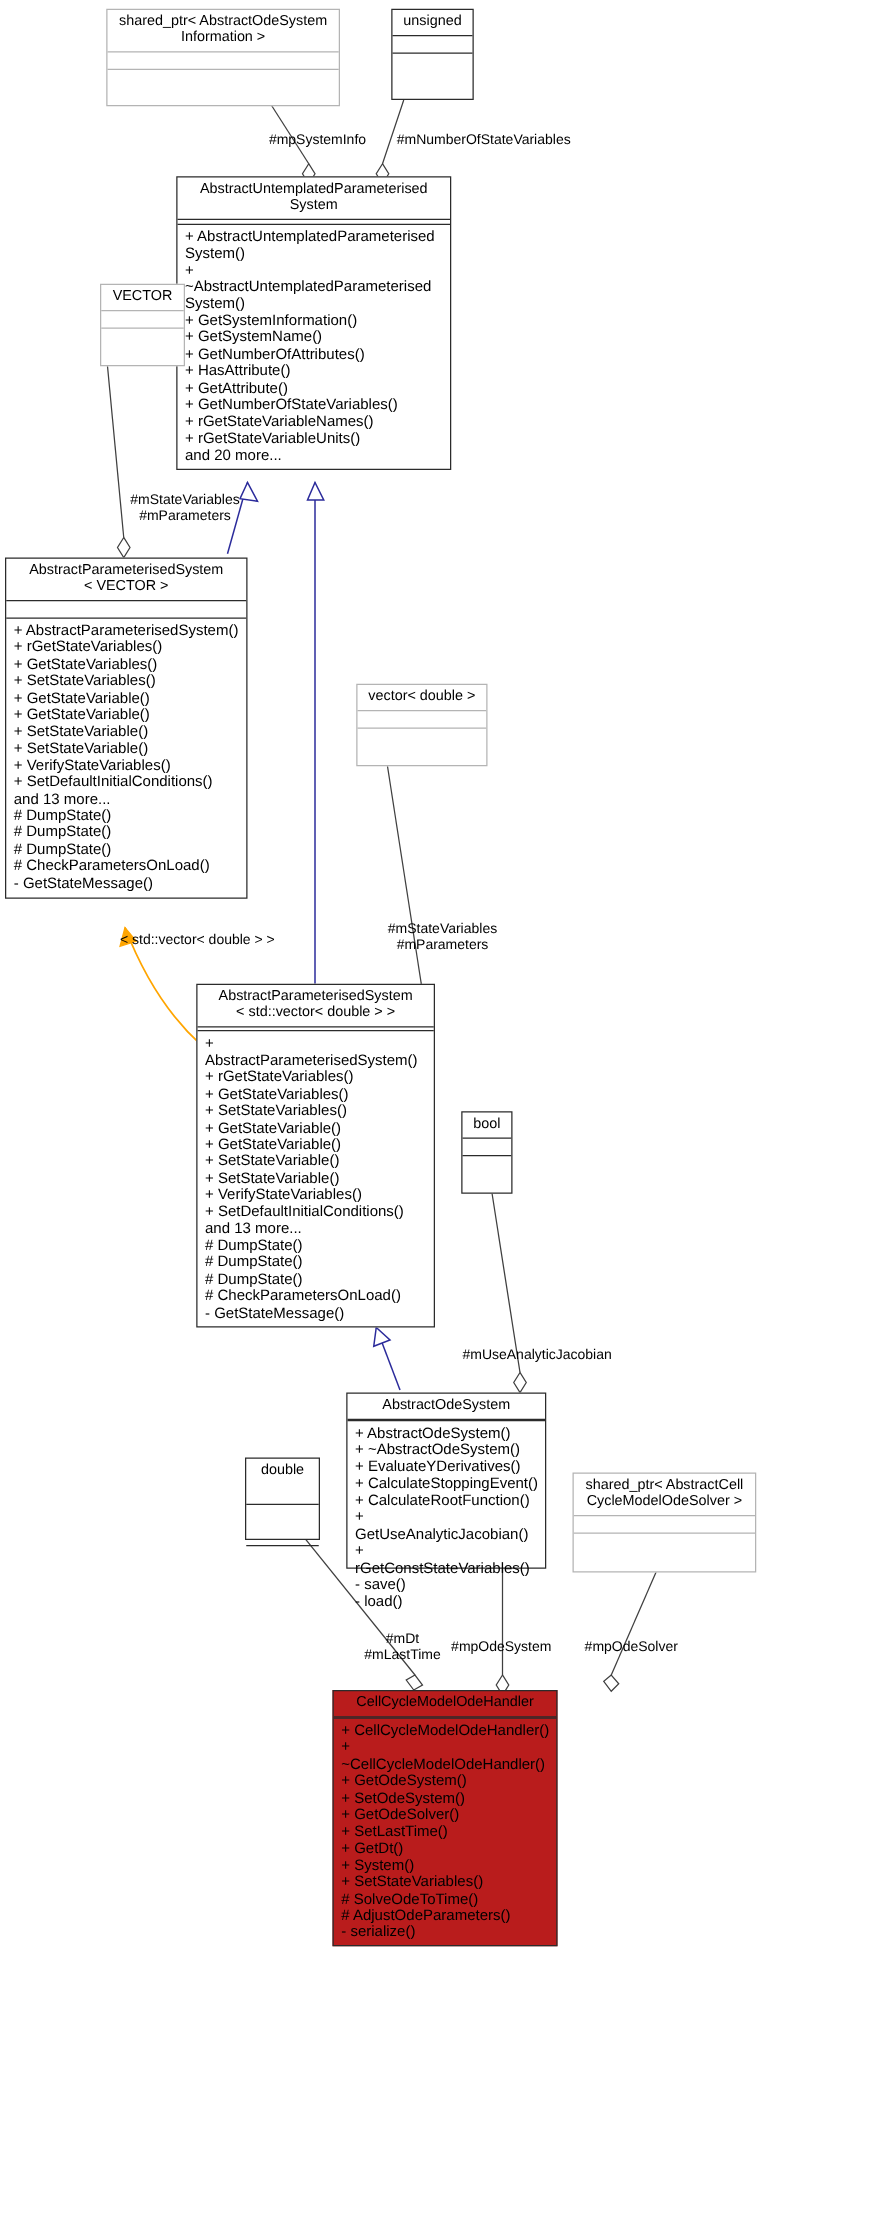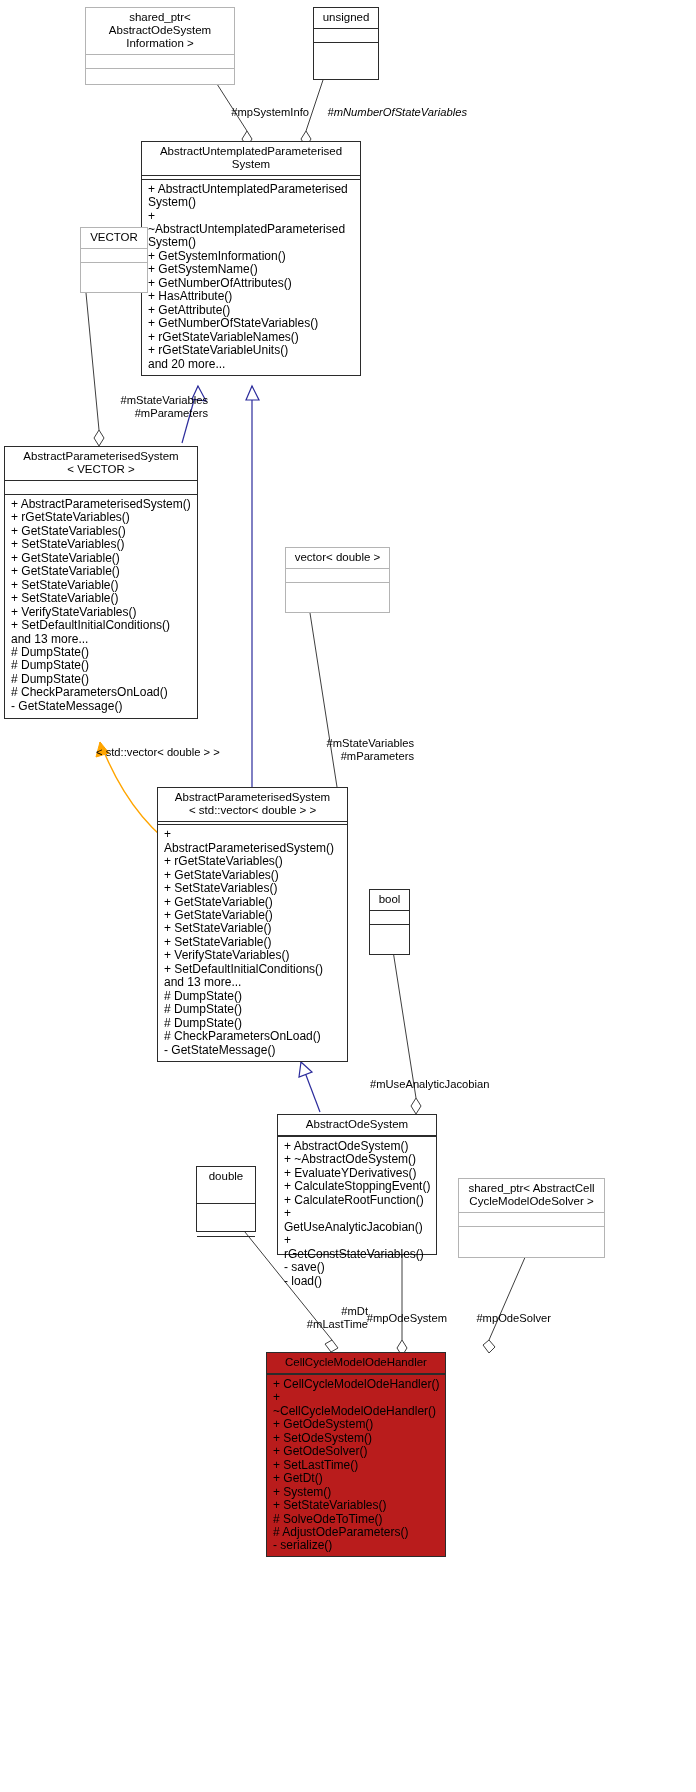--- a/index.html
+++ b/index.html
@@ -67,21 +67,21 @@
     color: #000000;
   }
   .node .members .m {
     white-space: pre-wrap;
   }
   .edge-label {
     position: absolute;
     font-size: 11.2px;
     color: #000000;
     line-height: 13px;
-    text-align: right;
+    text-align: center;
     white-space: pre-line;
   }
 </style>
 </head>
 <body>
 
 <div id="diagram-root">
 
   <svg class="edges" viewBox="0 0 696 1792">
 
@@ -115,39 +115,39 @@
     <path d="M 224,1206 L 332,1340" stroke="#3f3f3f" stroke-width="1" fill="none"></path>
     <polygon points="332,1340 325,1344 331,1352 338,1348" fill="#ffffff" stroke="#3f3f3f" stroke-width="1"></polygon>
 
     <path d="M 402,1255 L 402,1340" stroke="#3f3f3f" stroke-width="1" fill="none"></path>
     <polygon points="402,1340 397,1348 402,1356 407,1348" fill="#ffffff" stroke="#3f3f3f" stroke-width="1"></polygon>
 
     <path d="M 533,1239 L 489,1340" stroke="#3f3f3f" stroke-width="1" fill="none"></path>
     <polygon points="489,1340 483,1345 489,1353 495,1347" fill="#ffffff" stroke="#3f3f3f" stroke-width="1"></polygon>
   </svg>
 
-  <div class="node grey-border" style="left:85px; top:7px; width:150px; height:78px;">
+  <div class="node grey-border" style="left:85px; top:7px; width:187px; height:78px;">
     <div class="title">shared_ptr&lt; AbstractOdeSystem
 Information &gt;</div>
     <div class="sep"></div>
     <div class="emptyrow"></div>
     <div class="sep"></div>
     <div class="emptyrow"></div>
   </div>
 
   <div class="node" style="left:292px; top:7px; width:66px; height:73px;margin-left:21px;">
     <div class="title">unsigned</div>
     <div class="sep"></div>
     <div class="emptyrow"></div>
     <div class="sep"></div>
     <div class="emptyrow"></div>
   </div>
 
   <div class="edge-label" style="left:199px; top:106px; width:110px;">#mpSystemInfo</div>
-  <div class="edge-label" style="left:307px; top:106px; width:160px; text-align:right;font-style:italic;">#mNumberOfStateVariables</div>
+  <div class="edge-label" style="left:307px; top:106px; width:160px; text-align:center;">#mNumberOfStateVariables</div>
 
   <div class="node" style="left:141px; top:141px; width:220px; height:235px;">
     <div class="title">AbstractUntemplatedParameterised
 System</div>
     <div class="sep"></div>
     <div class="emptyrow"></div>
     <div class="sep"></div>
     <div class="members">
       <div class="m">+ AbstractUntemplatedParameterised</div>
       <div class="m">System()</div>

